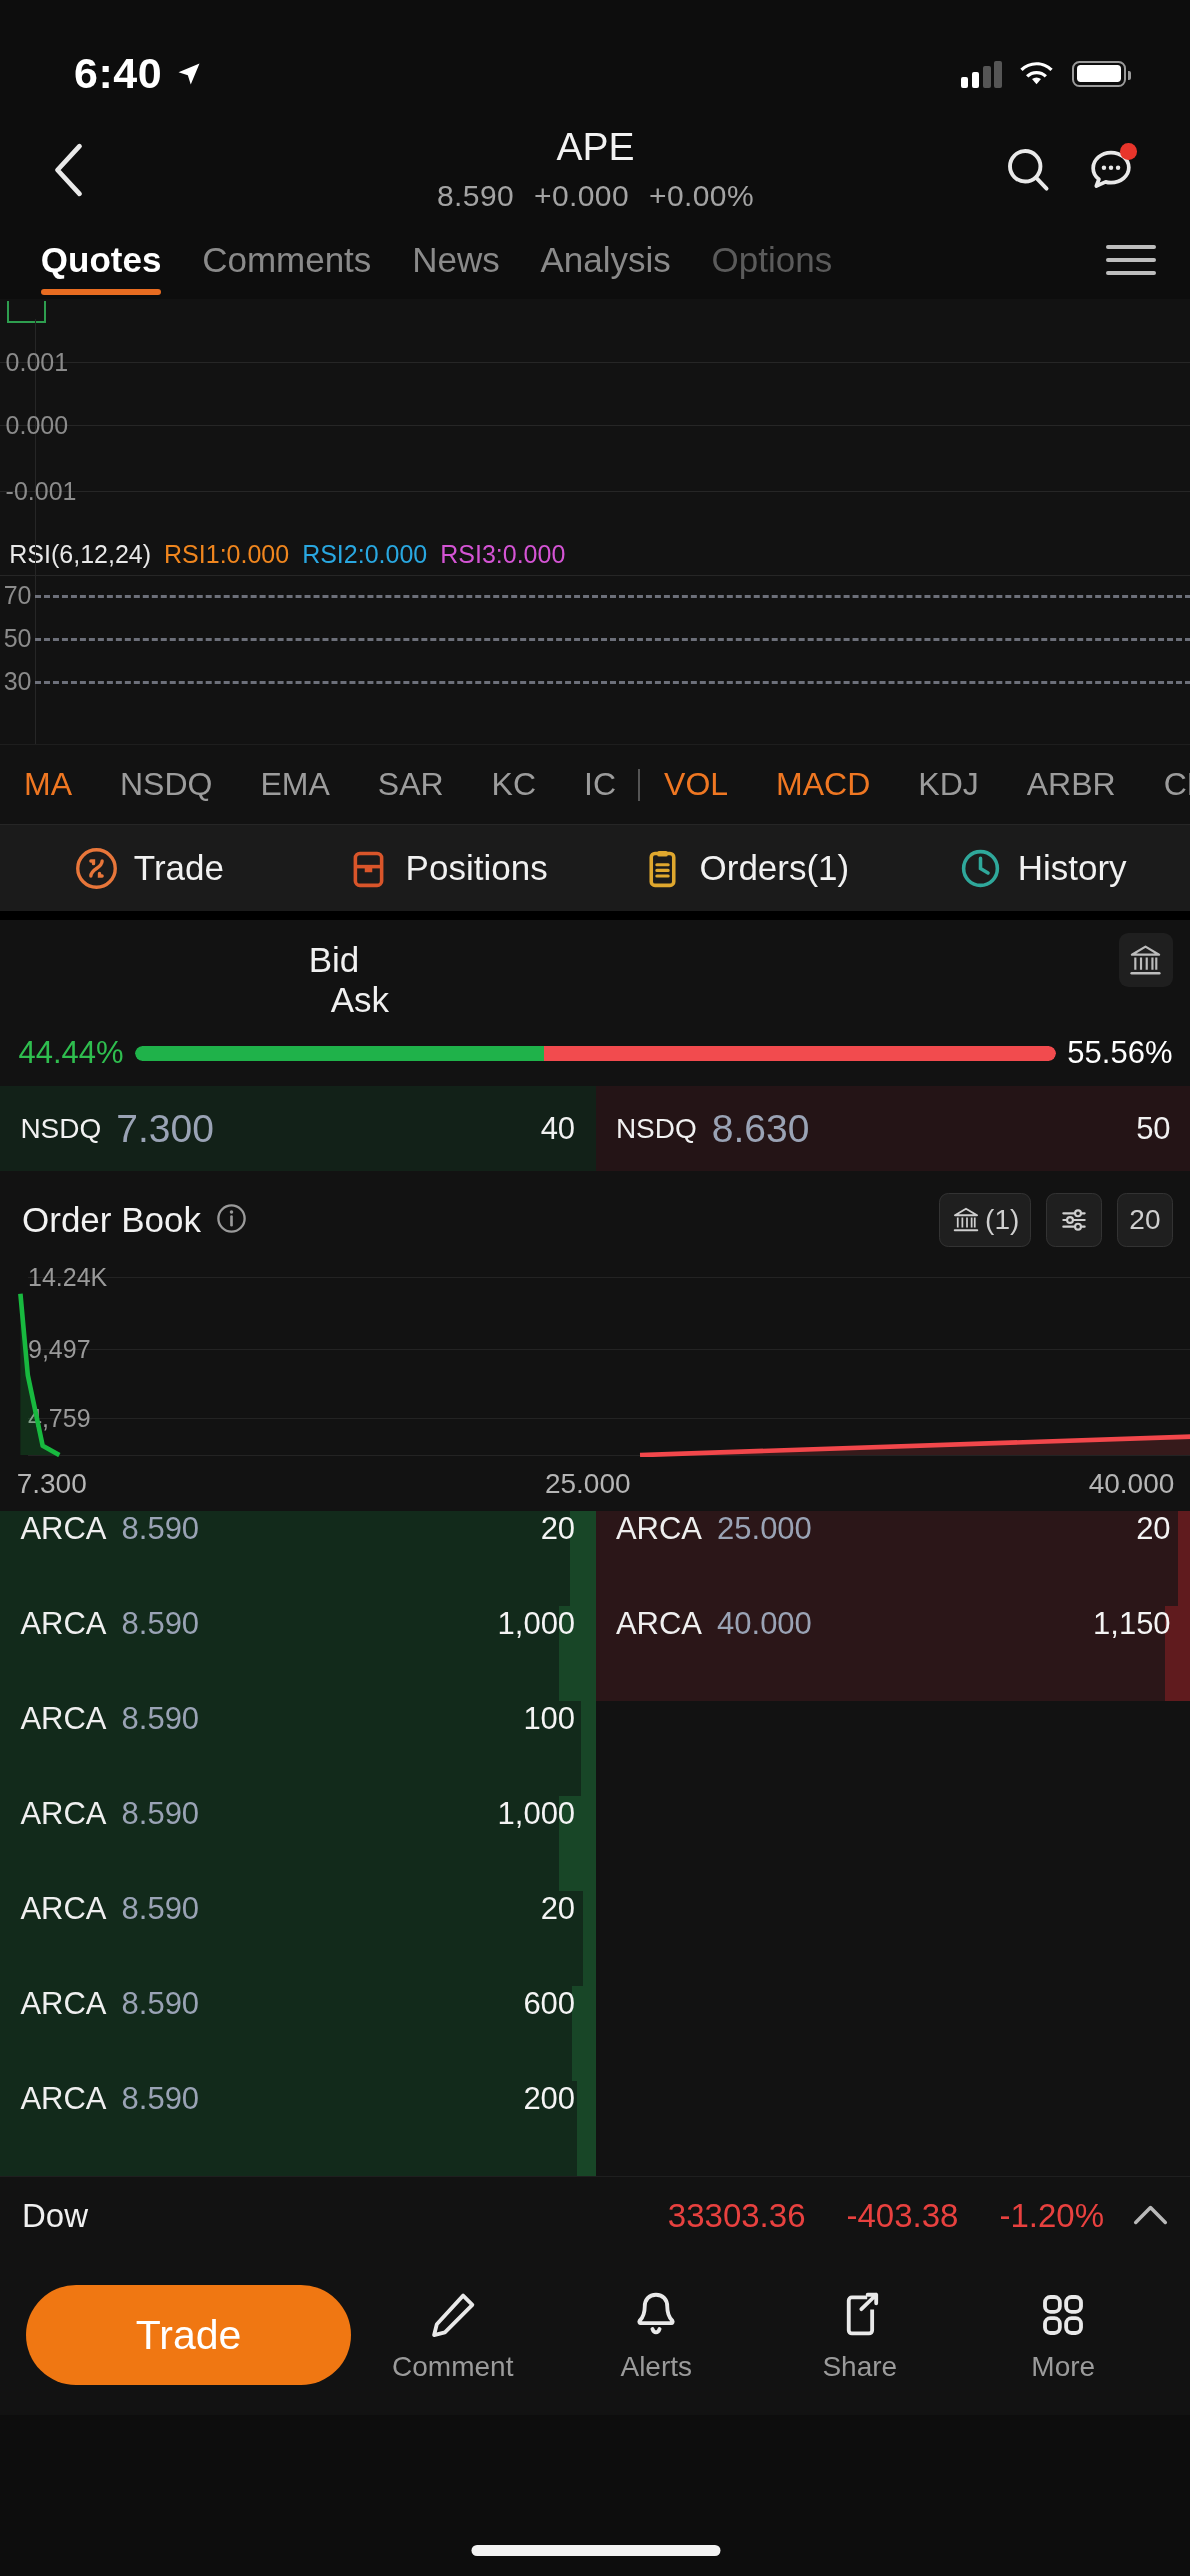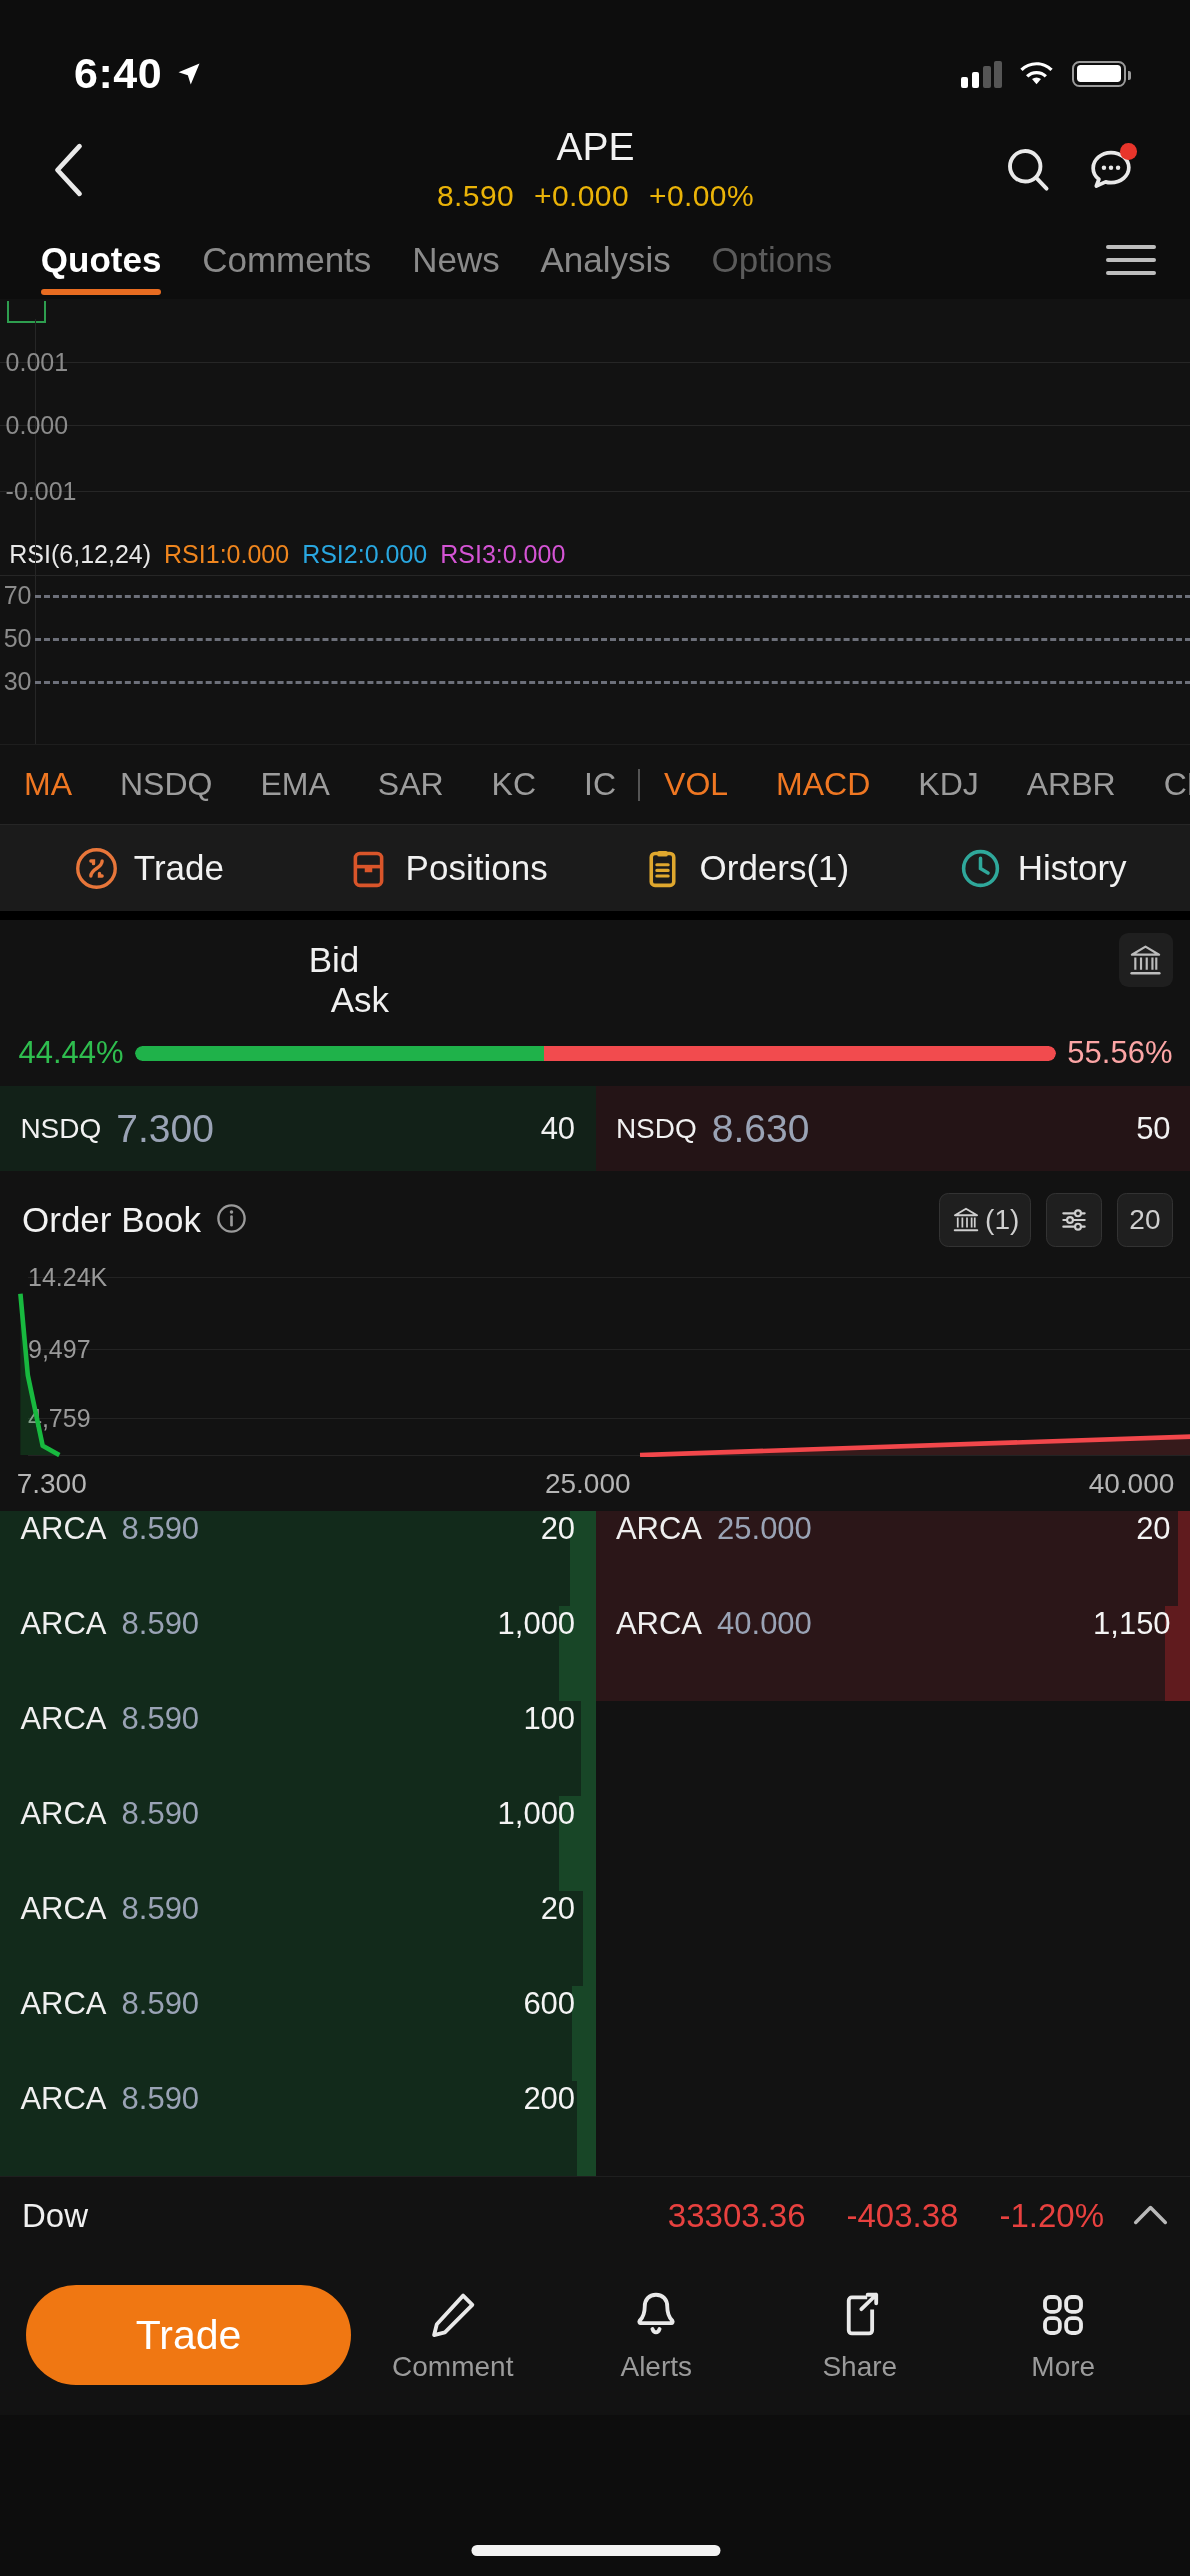--- a/index.html
+++ b/index.html
@@ -26,21 +26,21 @@
   .bars i:nth-child(4){ height: 27px; background:#555;}
   .batt { width: 54px; height: 26px; border: 2.8px solid #9a9a9a; border-radius: 7.4px; position: relative; padding: 2.8px; }
   .batt::after { content:''; position:absolute; right:-7.4px; top:8.3px; width:3.7px; height:9.3px; background:#9a9a9a; border-radius:0 1.9px 1.9px 0;}
   .batt b { display:block; height:100%; background:#fff; border-radius:3.7px; }
 
   
   .navbar { height: 102px; display:flex; align-items:center; padding: 0 52px; position: relative; }
   .nav-back { width: 56px; height: 56px; display:flex; align-items:center; justify-content:flex-start; }
   .nav-center { position:absolute; left:0; right:0; text-align:center; pointer-events:none; }
   .nav-title { color:#f2f2f2; font-size: 39px; font-weight: 400; line-height: 1.05; }
-  .nav-sub { color:#eab308; font-size: 30px; margin-top: 11px; letter-spacing: 0.4px; }
+  .nav-sub { color:#a3a3a3; font-size: 30px; margin-top: 11px; letter-spacing: 0.4px; }
   .nav-sub span { margin: 0 5.6px; }
   .nav-right { margin-left: auto; display:flex; align-items:center; gap: 26px; position: relative; z-index: 2;}
   .icon-btn { width: 57px; height: 57px; display:flex; align-items:center; justify-content:center; position:relative;}
   .reddot { position:absolute; top:1.9px; right:1.9px; width:16.7px; height:16.7px; border-radius:50%; background:#e8352b; }
 
   
   .tabs { height: 78px; display:flex; align-items:flex-end; padding: 0 20.4px; gap: 0; }
   .tab { font-size: 35px; color:#8a8a8a; padding: 0 20.4px; position: relative; height: 78px; display:flex; align-items:center;}
   .tab.active { color:#ffffff; font-weight:700; }
   .tab.active::after { content:''; position:absolute; left: 20.4px; right: 20.4px; bottom: 3.7px; height: 6.5px; background:#e86c21; border-radius:3.7px;}
@@ -76,21 +76,21 @@
   .act svg { flex: none; }
 
   
   .sheet { background:#121212; }
   .bidask-head { display:flex; align-items:center; padding: 20.4px 22px 5.6px 22px; position:relative;flex-direction:column;}
   .ba-bid { color:#f0f0f0; font-size: 35px; width: 50%; }
   .ba-ask { color:#f0f0f0; font-size: 35px; width: 50%; padding-left: 22px;}
   .bankchip { position:absolute; right: 18.5px; top: 13px; width: 54px; height:54px; background:#1f1f1f; border-radius:9.3px; display:flex;align-items:center;justify-content:center;}
   .ratio { display:flex; align-items:center; padding: 9.3px 18.5px 15px 18.5px; gap: 11px;}
   .ratio .pct-l { color:#2fbe4f; font-size: 31px; }
-  .ratio .pct-r { color:#fca5a5; font-size: 31px; }
+  .ratio .pct-r { color:#ffffff; font-size: 31px; }
   .bar { flex:1; height: 15px; border-radius: 7.4px; overflow:hidden; display:flex;}
   .bar .g { background:#1fb24a; height:100%; border-radius: 7.4px 0 0 7.4px;}
   .bar .r { background:#f24b4e; height:100%; border-radius: 0 7.4px 7.4px 0;}
   .lvl2 { display:flex; height: 85px; }
   .lvl2 .cell { width:50%; display:flex; align-items:center; padding: 0 20.4px; font-size: 31px; }
   .lvl2 .bidcell { background:#122118; }
   .lvl2 .askcell { background:#241416; }
   .mkt { color:#f1f1f1; font-size: 28px; }
   .px { font-size: 39px; color:#9aa3b5; margin-left: 15px; }
   .qty { margin-left:auto; color:#f1f1f1; font-size: 31px;}

